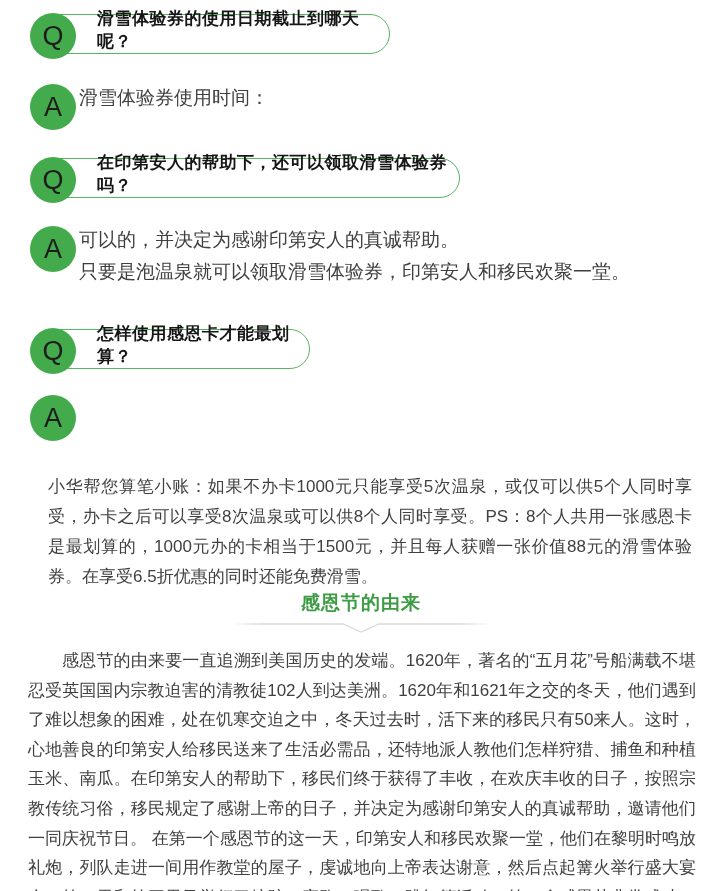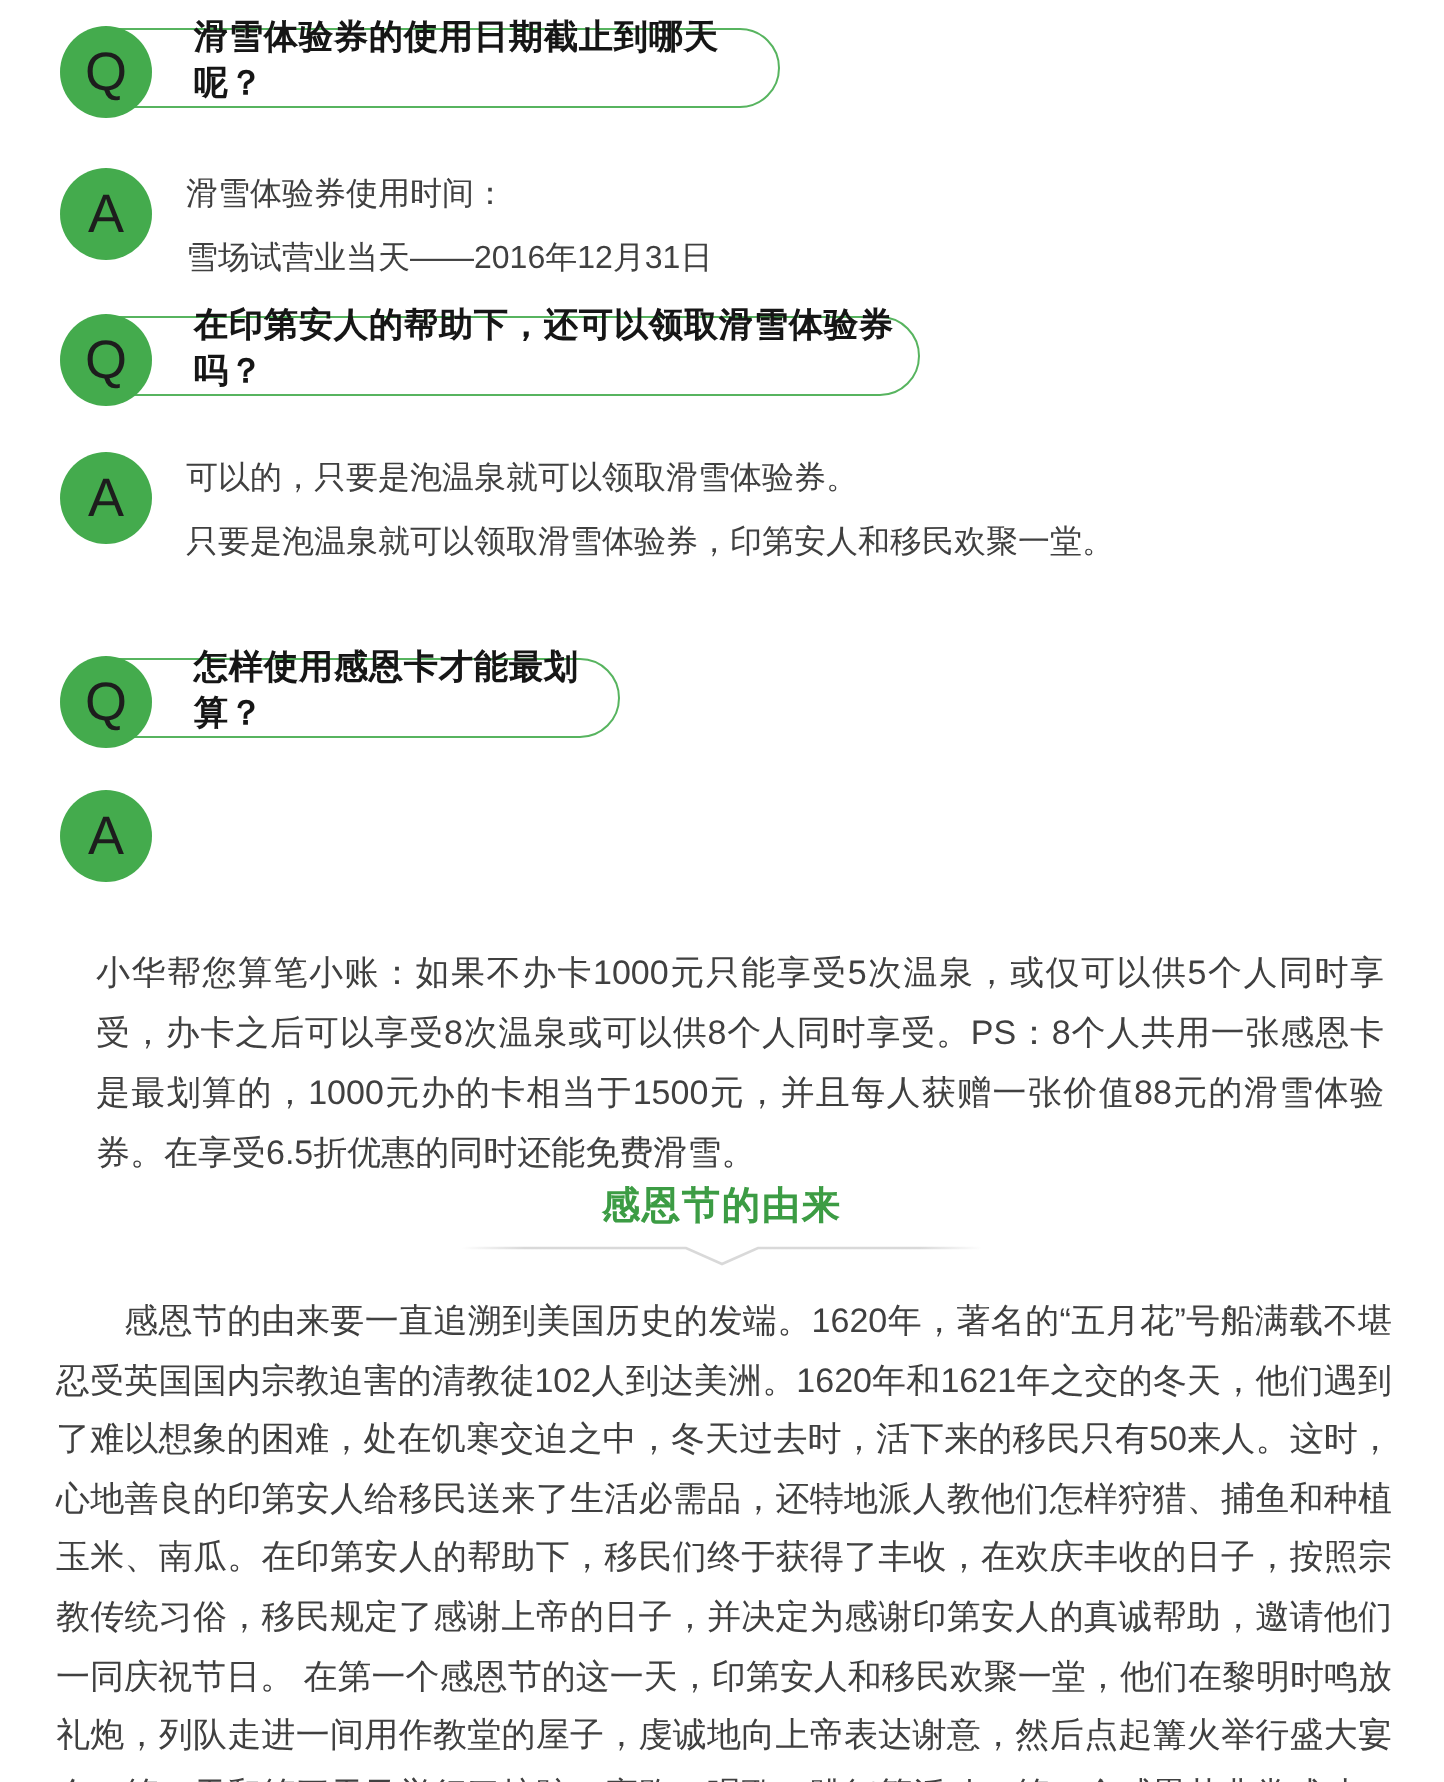--- a/index.html
+++ b/index.html
@@ -45,22 +45,22 @@
     align-items: flex-end;
     padding-left: 56px;
     font-size: 17px;
     font-weight: bold;
     color: var(--question-text);
     z-index: 1;
     letter-spacing: 0.5px;
   }
   .answer-lines {
     position: absolute;
-    left: 93px;
-    font-size: 16px;
+    left: 79px;
+    font-size: 19px;
     color: var(--body-text);
     line-height: 32px;
   }
   .answer-paragraph {
     position: absolute;
     left: 48px;
     width: 644px;
     font-size: 17px;
     color: var(--body-text);
     line-height: 30px;
@@ -113,31 +113,30 @@
 <body>
 
 <div id="q1-circle" class="circle">Q</div>
 <div id="q1-pill" class="pill">
   <span>滑雪体验券的使用日期截止到哪天呢？</span>
 </div>
 
 <div id="a1-circle" class="circle">A</div>
 <div id="a1-text" class="answer-lines">
   <div>滑雪体验券使用时间：</div>
-  <div>雪场试营业当天——2016年12月31日</div>
 </div>
 
 <div id="q2-circle" class="circle">Q</div>
 <div id="q2-pill" class="pill">
   <span>在印第安人的帮助下，还可以领取滑雪体验券吗？</span>
 </div>
 
 <div id="a2-circle" class="circle">A</div>
 <div id="a2-text" class="answer-lines">
-  <div>可以的，只要是泡温泉就可以领取滑雪体验券。</div>
+  <div>可以的，并决定为感谢印第安人的真诚帮助。</div>
   <div>只要是泡温泉就可以领取滑雪体验券，印第安人和移民欢聚一堂。</div>
 </div>
 
 <div id="q3-circle" class="circle">Q</div>
 <div id="q3-pill" class="pill">
   <span>怎样使用感恩卡才能最划算？</span>
 </div>
 
 <div id="a3-circle" class="circle">A</div>
 <div id="a3-text" class="answer-paragraph">小华帮您算笔小账：如果不办卡1000元只能享受5次温泉，或仅可以供5个人同时享受，办卡之后可以享受8次温泉或可以供8个人同时享受。PS：8个人共用一张感恩卡是最划算的，1000元办的卡相当于1500元，并且每人获赠一张价值88元的滑雪体验券。在享受6.5折优惠的同时还能免费滑雪。</div>

